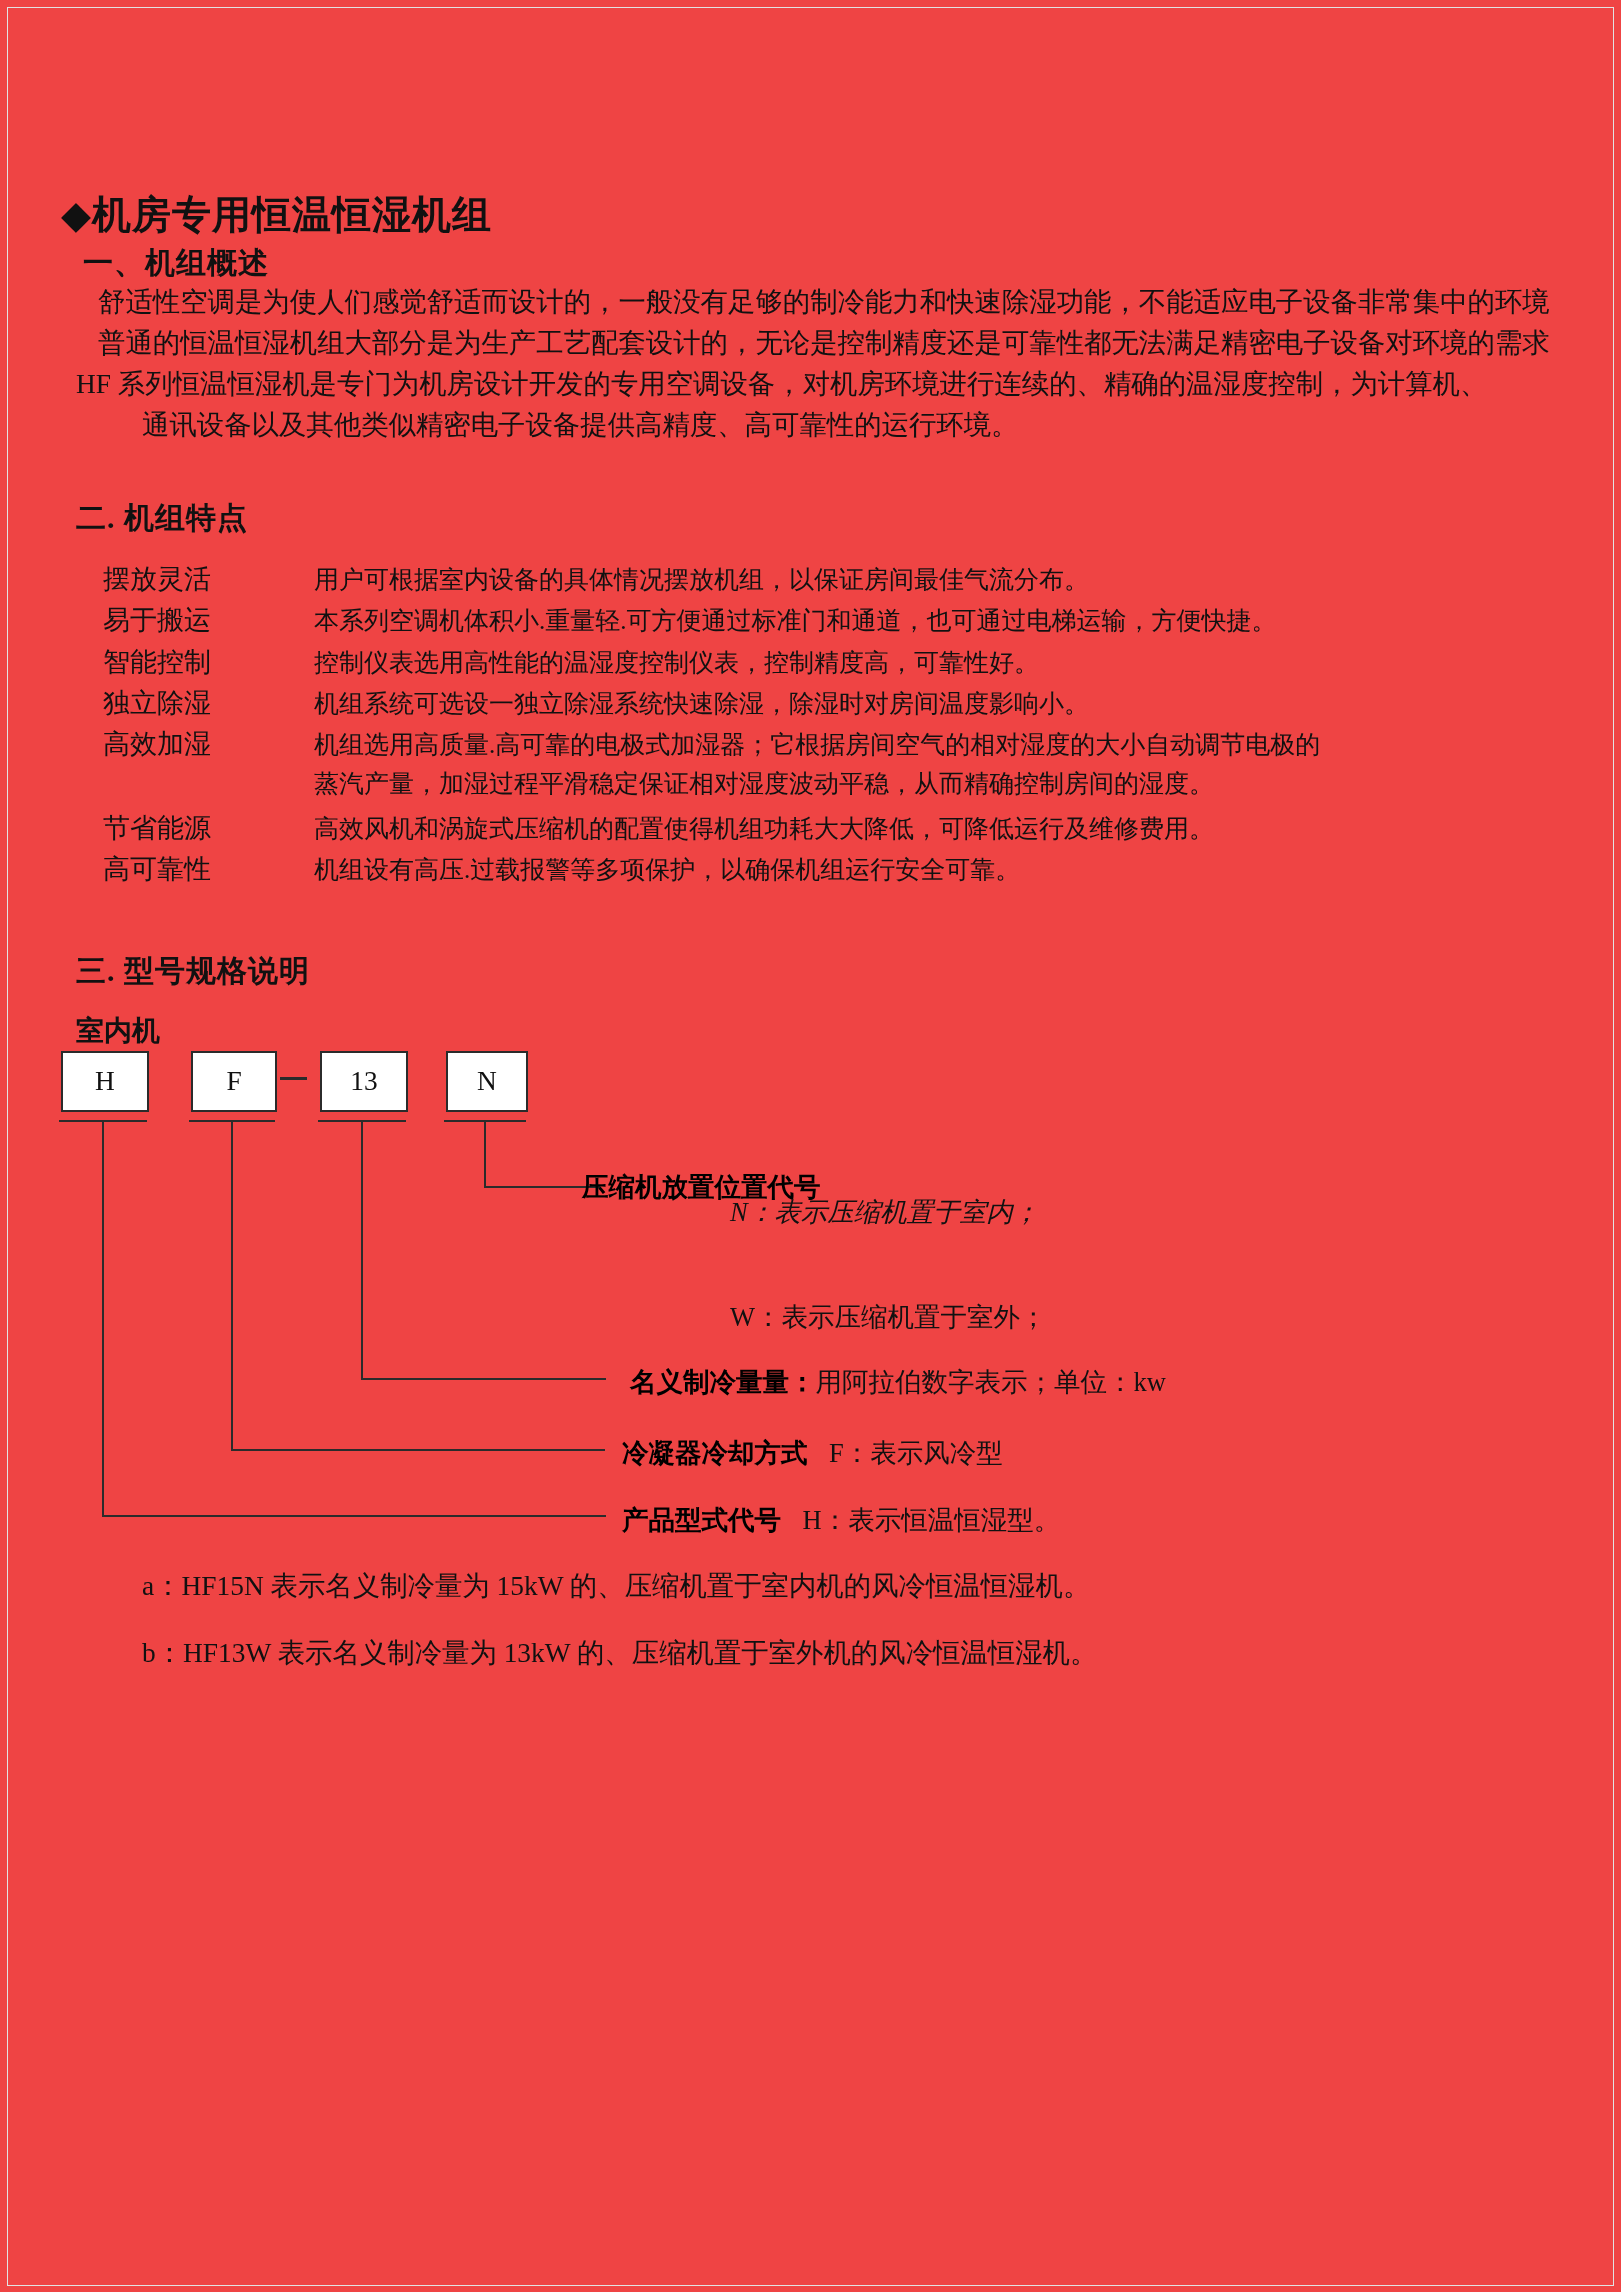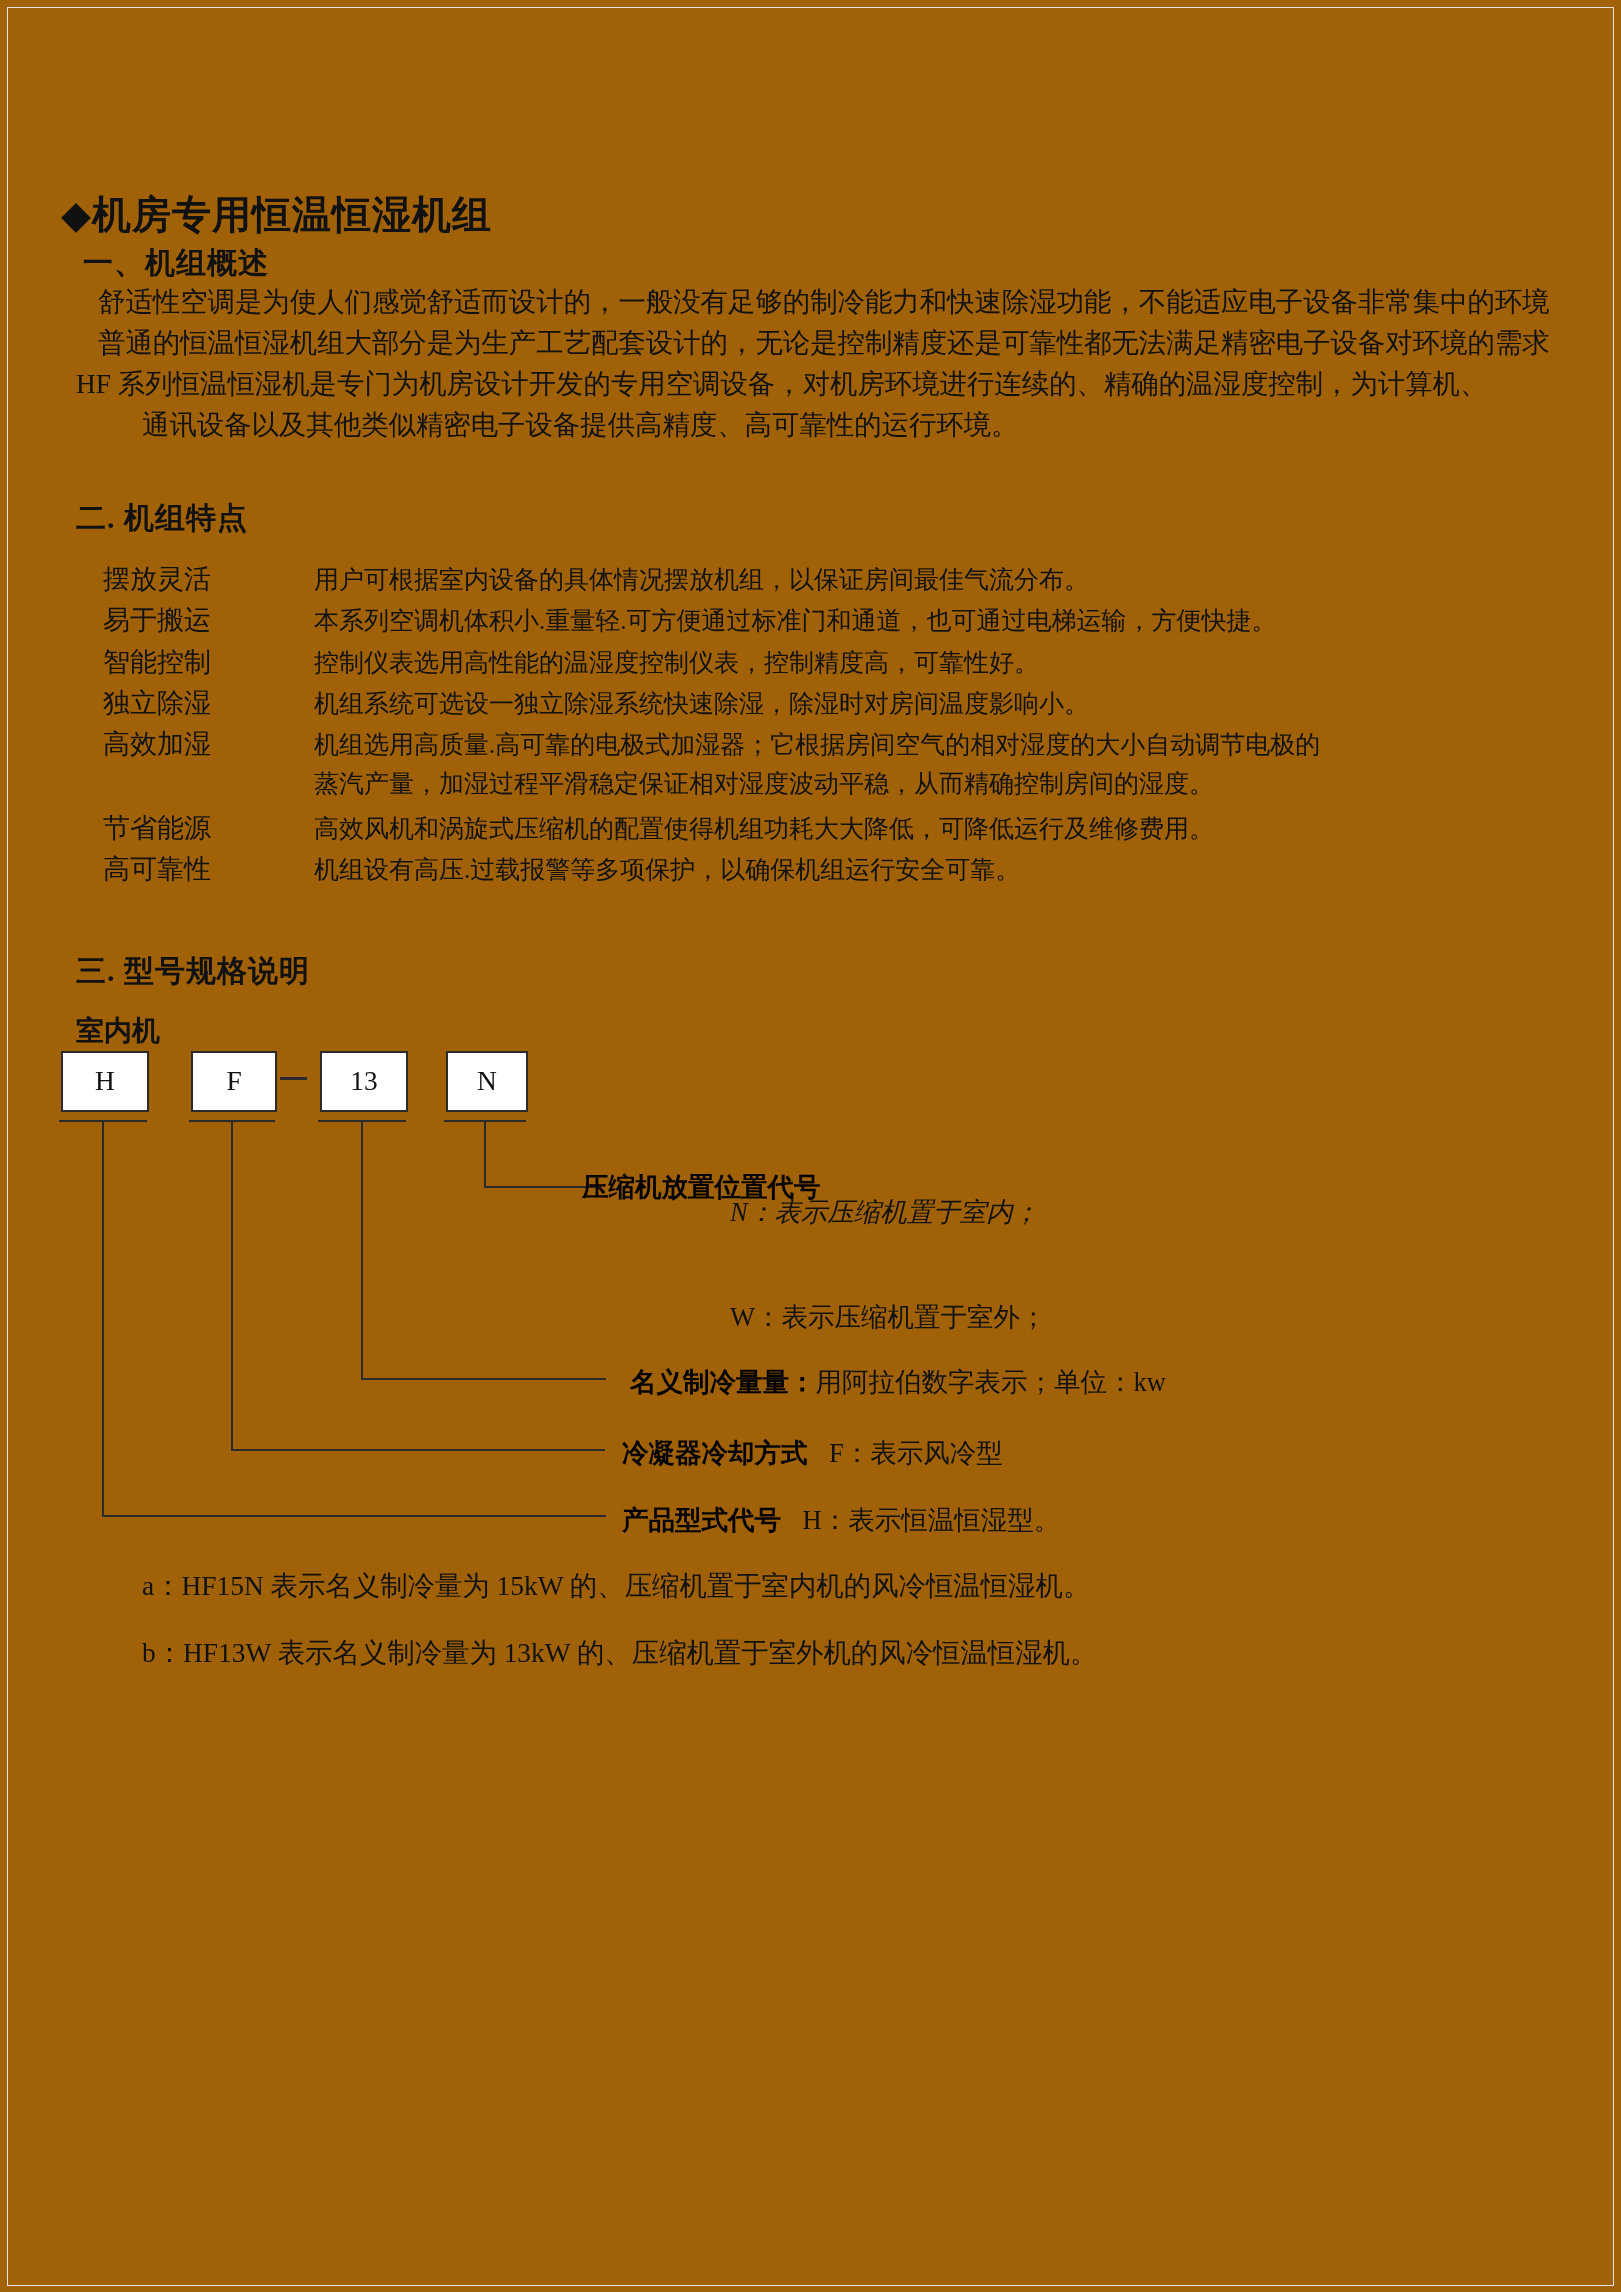--- a/index.html
+++ b/index.html
@@ -1,20 +1,20 @@
 <!DOCTYPE html>
 <html><head>
 <meta charset="utf-8">
 <style>
   html,body { margin:0; padding:0; background:#ffffff; }
   .page {
     position:relative;
     width:1621px;
     height:2293px;
-    background:#a16207;
+    background:#ef4444;
     font-family:"Liberation Serif","DejaVu Serif",serif;
     color:#111111;
     overflow:hidden;
   }
   .abs { position:absolute; white-space:nowrap; }
   .page-edge {
     position:absolute; left:6.9px; top:6.9px; right:6.9px; bottom:6.9px;
     border:1px solid #e2e2e2; pointer-events:none;
   }
   .doc-title { font-size:39px; font-weight:bold; letter-spacing:1px; }

